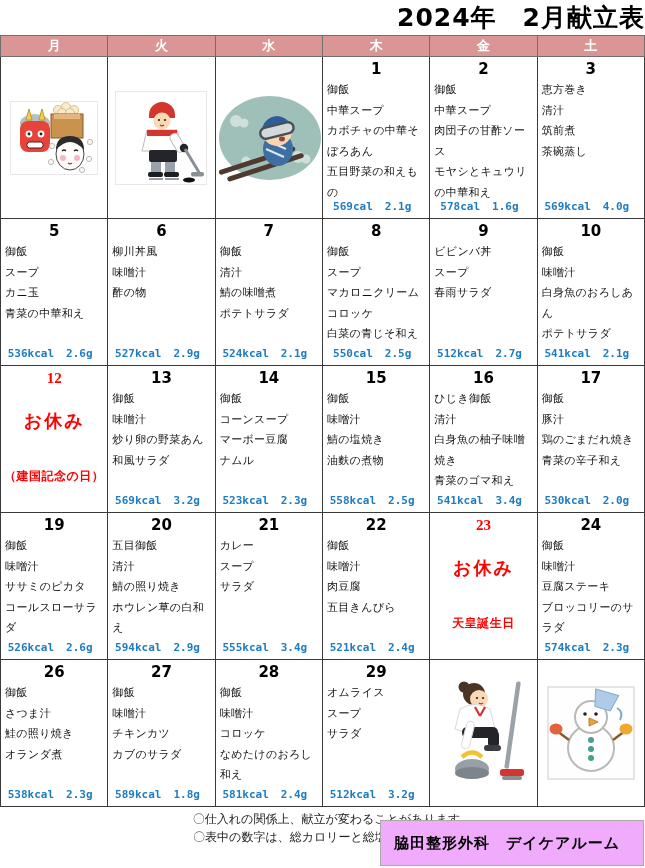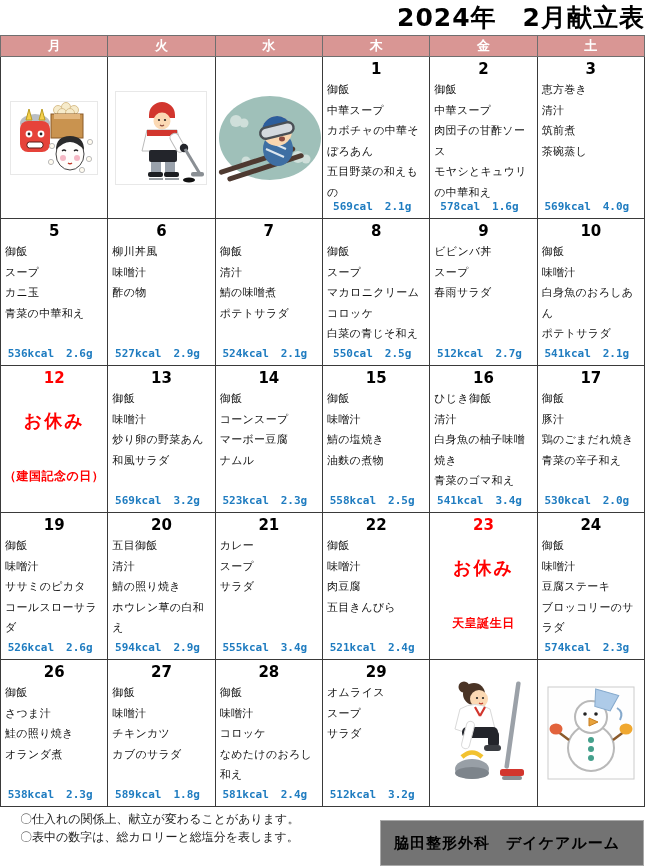--- a/index.html
+++ b/index.html
@@ -25,39 +25,39 @@
   table.calendar td {
     border:1px solid #3a3a3a; background:#fff; vertical-align:top;
     position:relative; padding:0; height:147px;
   }
   tr.tall td { height:162px; }
 
   .date {
     text-align:center; font-weight:bold; font-size:15px; line-height:19px;
     margin-top:3px; color:#000;
   }
-  .red { color:#FF0000; }
+  .red { color:#FF0000;font-family:Liberation Serif, serif; }
   .items { padding:1px 2px 0 4px; }
   .item { font-size:11px; line-height:20.5px; letter-spacing:0.3px; white-space:normal; word-break:break-all; }
   .energy {
     position:absolute; left:0; right:8px; bottom:5px; text-align:center;
     color:#1F7CC0; font-weight:bold; font-size:11px;
     font-family:"DejaVu Sans Mono","Liberation Mono",monospace;
   }
   .energy .salt { margin-left:12px; }
   .holiday-label { text-align:center; color:#FF0000; font-weight:800; font-size:18px; margin-top:21px; letter-spacing:2px; }
   .holiday-note  { text-align:center; color:#FF0000; font-weight:bold; font-size:12px; margin-top:35px; letter-spacing:0.5px; }
 
   .illus { display:flex; align-items:center; justify-content:center; height:100%; }
 
   .footer { position:relative; height:55px; }
-  .notes { padding:4px 0 0 20px; font-size:12px; line-height:17.5px; color:#222; }
+  .notes { padding:4px 0 0 20px; font-size:12px; line-height:17.5px; color:#222;text-align:center; }
   .facility-box {
     position:absolute; right:1px; top:13px; width:264px; height:46px;
-    background:#737373; border:1px solid #aaa;
+    background:#f0abfc; border:1px solid #aaa;
     display:flex; align-items:center; padding-left:13px;
     font-size:15px; font-weight:bold; letter-spacing:1px; color:#000;
   }
 </style>
 </head>
 <body>
 
 <div class="page">
 
   <h1 class="title">2024年　2月献立表</h1>

